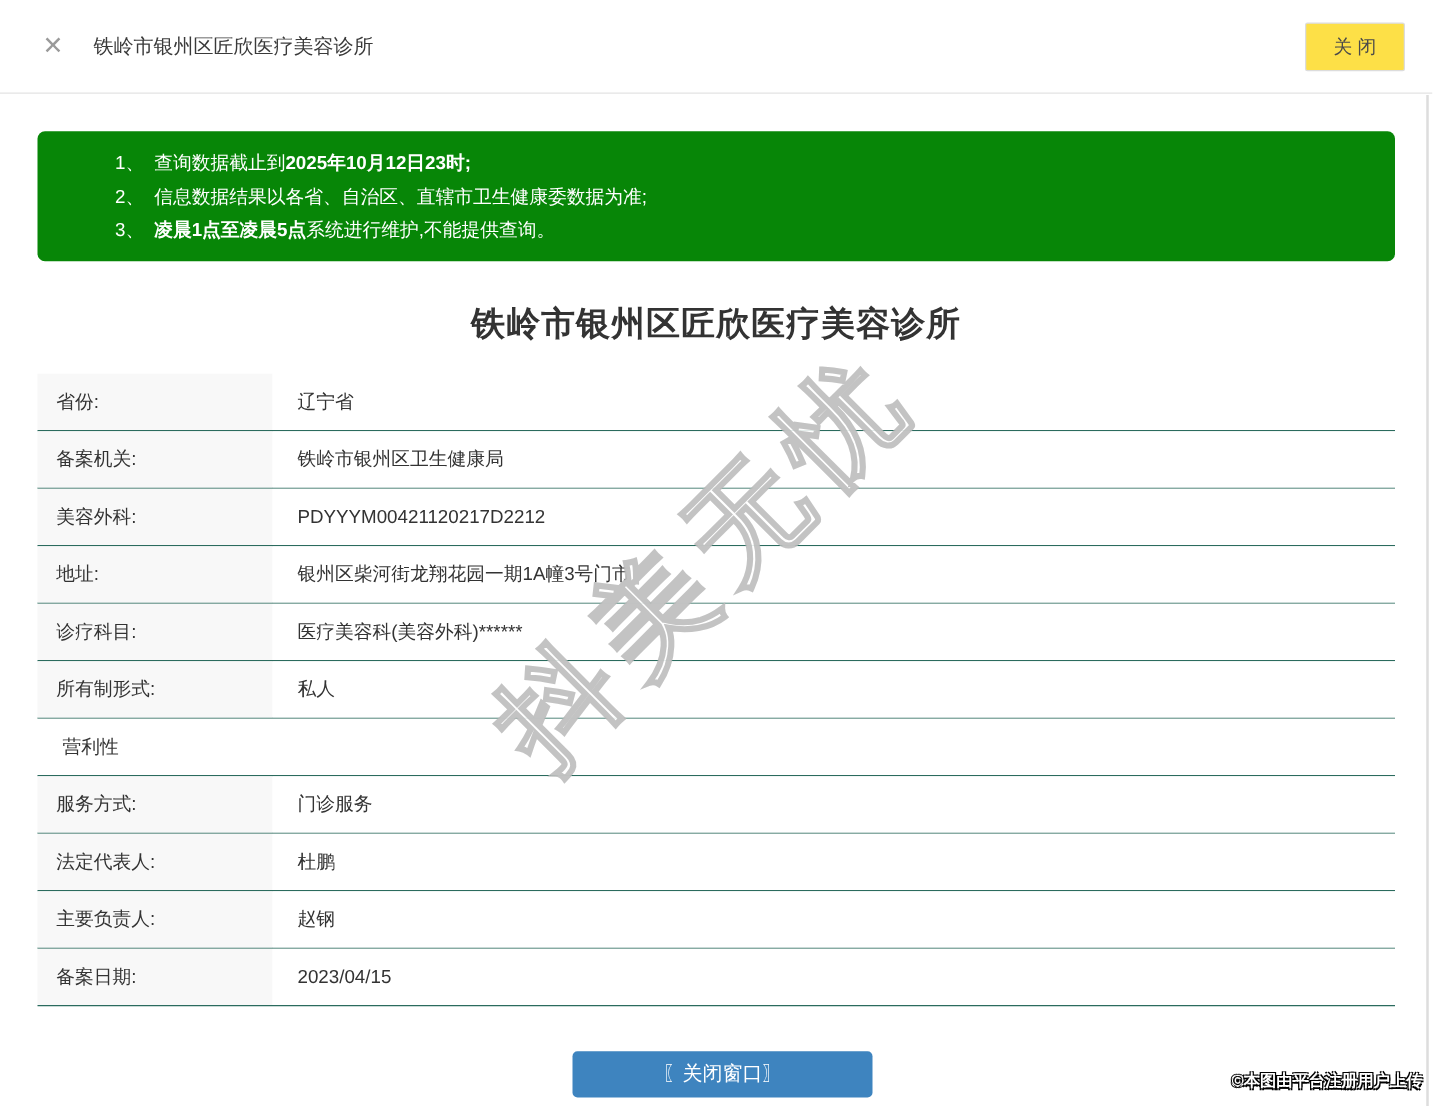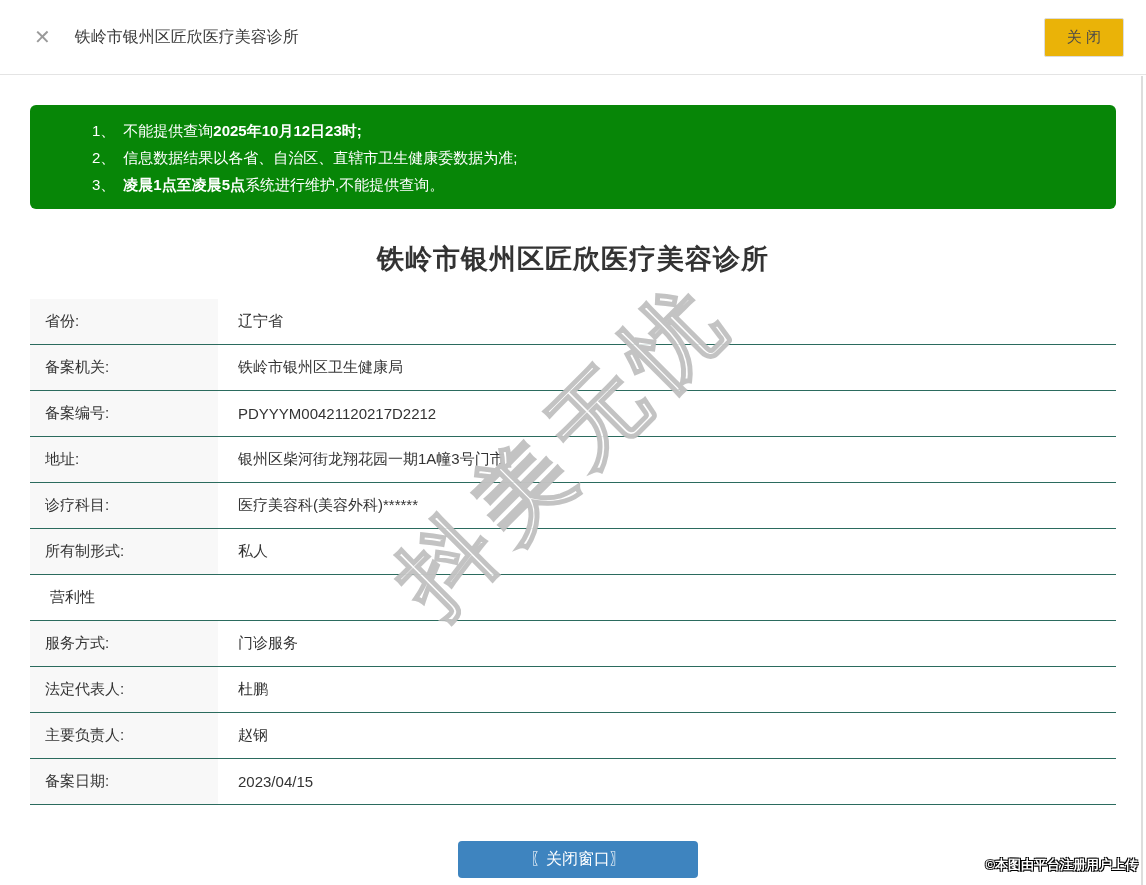--- a/index.html
+++ b/index.html
@@ -28,21 +28,21 @@
     line-height: 1;
     margin-right: 24px;
   }
   .header-title {
     font-size: 16px;
     color: #3a3a3a;
     flex: 1;
   }
   .header-close-btn {
     border: 1px solid #dcdcdc;
-    background: #eab308;
+    background: #fde047;
     color: #4a4a4a;
     font-size: 15px;
     padding: 9px 22px;
     border-radius: 2px;
     cursor: pointer;
     font-family: inherit;
   }
 
   
   .notice {
@@ -150,21 +150,21 @@
 <body>
 
 <div class="header">
   <span class="close-x">✕</span>
   <span class="header-title">铁岭市银州区匠欣医疗美容诊所</span>
   <button class="header-close-btn">关 闭</button>
 </div>
 
 <div class="notice">
   <div>
-    <span class="num">1、</span><span>不能提供查询</span><b>2025年10月12日23时</b><b>;</b>
+    <span class="num">1、</span><span>查询数据截止到</span><b>2025年10月12日23时</b><b>;</b>
   </div>
   <div>
     <span class="num">2、</span><span>信息数据结果以各省、自治区、直辖市卫生健康委数据为准;</span>
   </div>
   <div>
     <span class="num">3、</span><b>凌晨1点至凌晨5点</b><span>系统进行维护,不能提供查询。</span>
   </div>
 </div>
 
 <div class="main-title">铁岭市银州区匠欣医疗美容诊所</div>
@@ -175,21 +175,21 @@
       <div class="cell label">省份:</div>
       <div class="cell value">辽宁省</div>
     </div>
 
     <div class="row">
       <div class="cell label">备案机关:</div>
       <div class="cell value">铁岭市银州区卫生健康局</div>
     </div>
 
     <div class="row">
-      <div class="cell label">备案编号:</div>
+      <div class="cell label">美容外科:</div>
       <div class="cell value">PDYYYM00421120217D2212</div>
     </div>
 
     <div class="row">
       <div class="cell label">地址:</div>
       <div class="cell value">银州区柴河街龙翔花园一期1A幢3号门市</div>
     </div>
 
     <div class="row">
       <div class="cell label">诊疗科目:</div>

